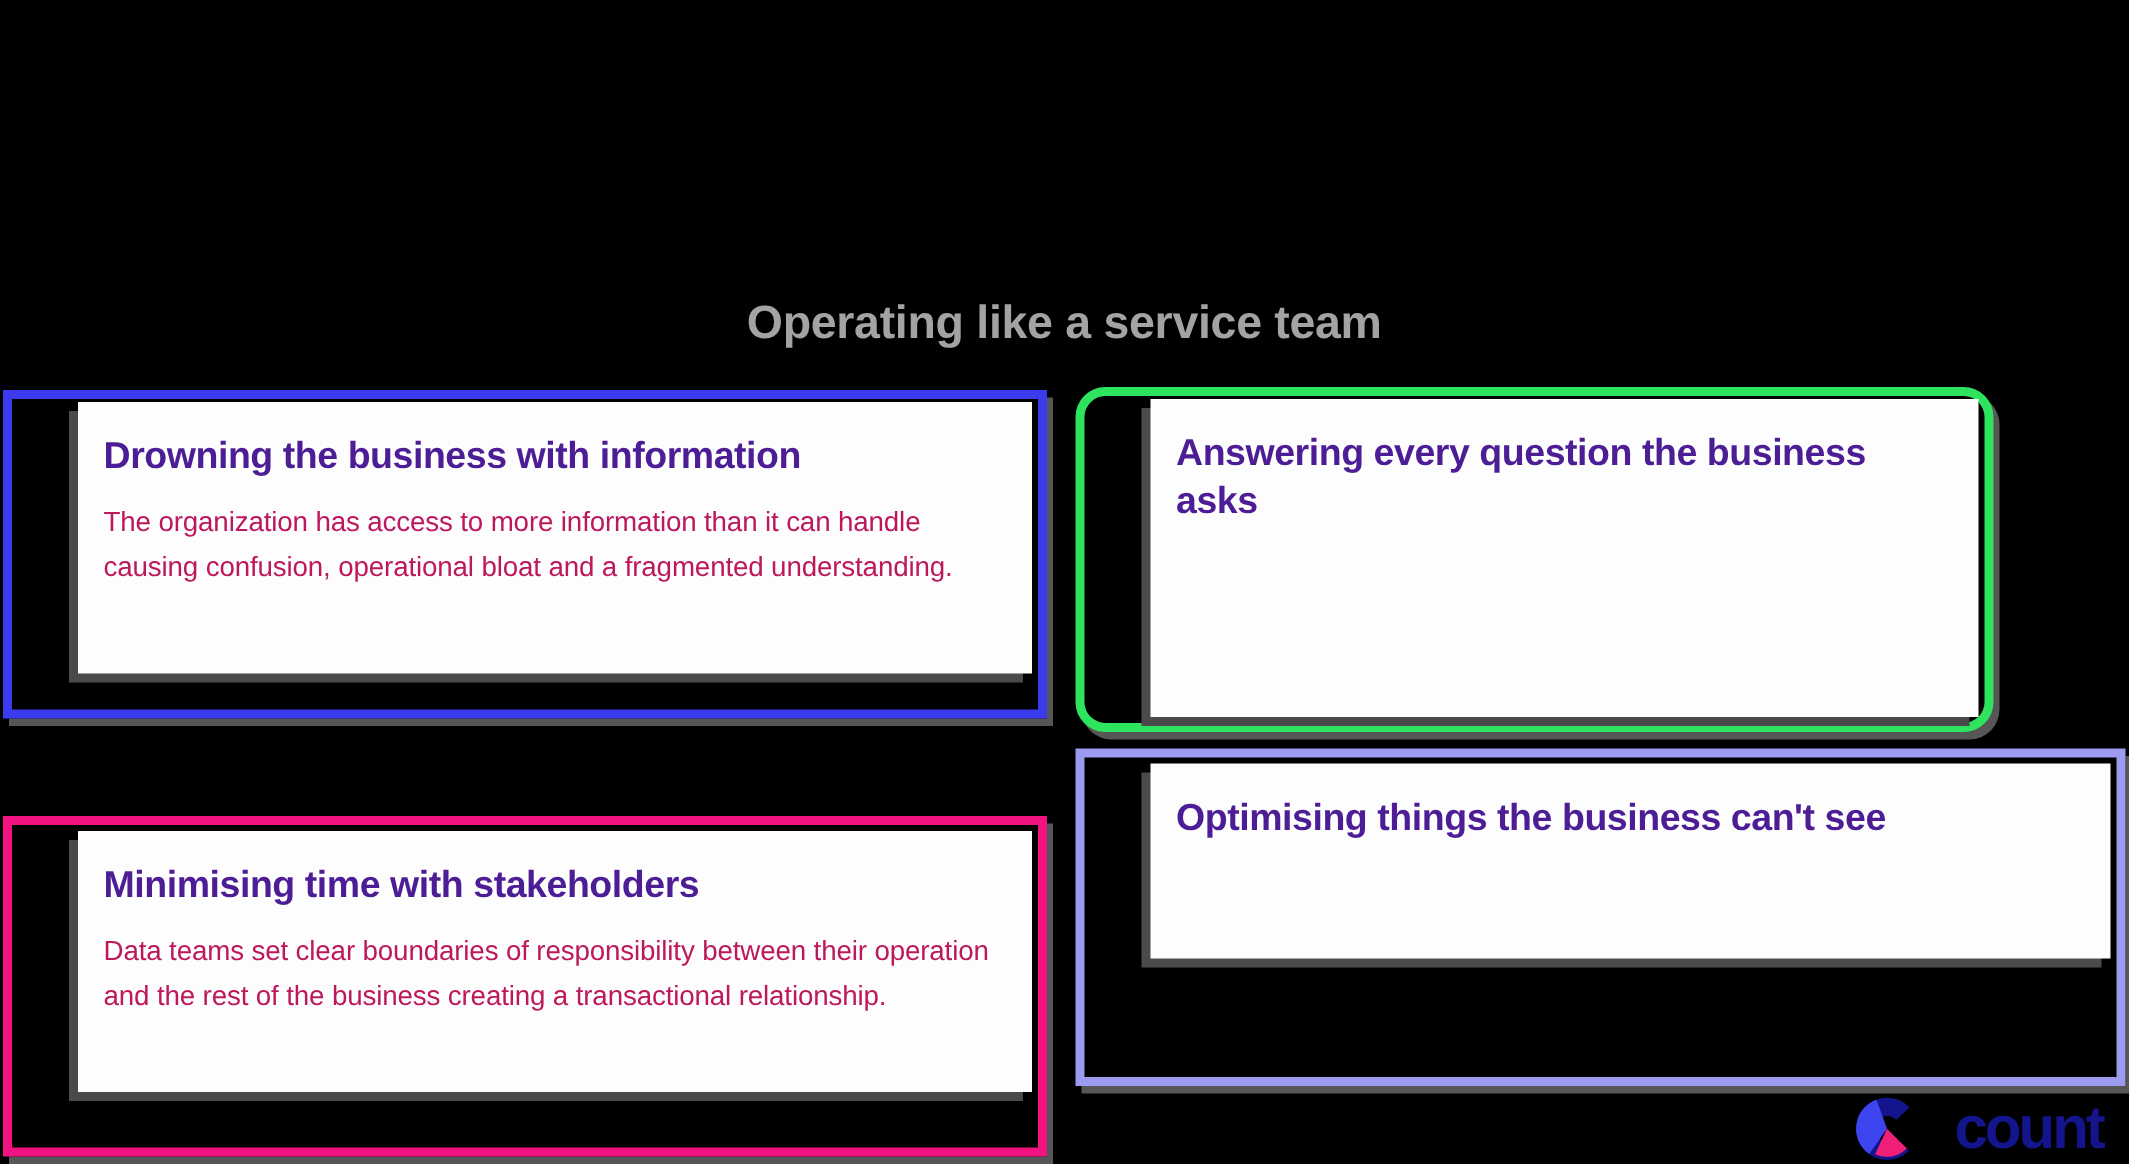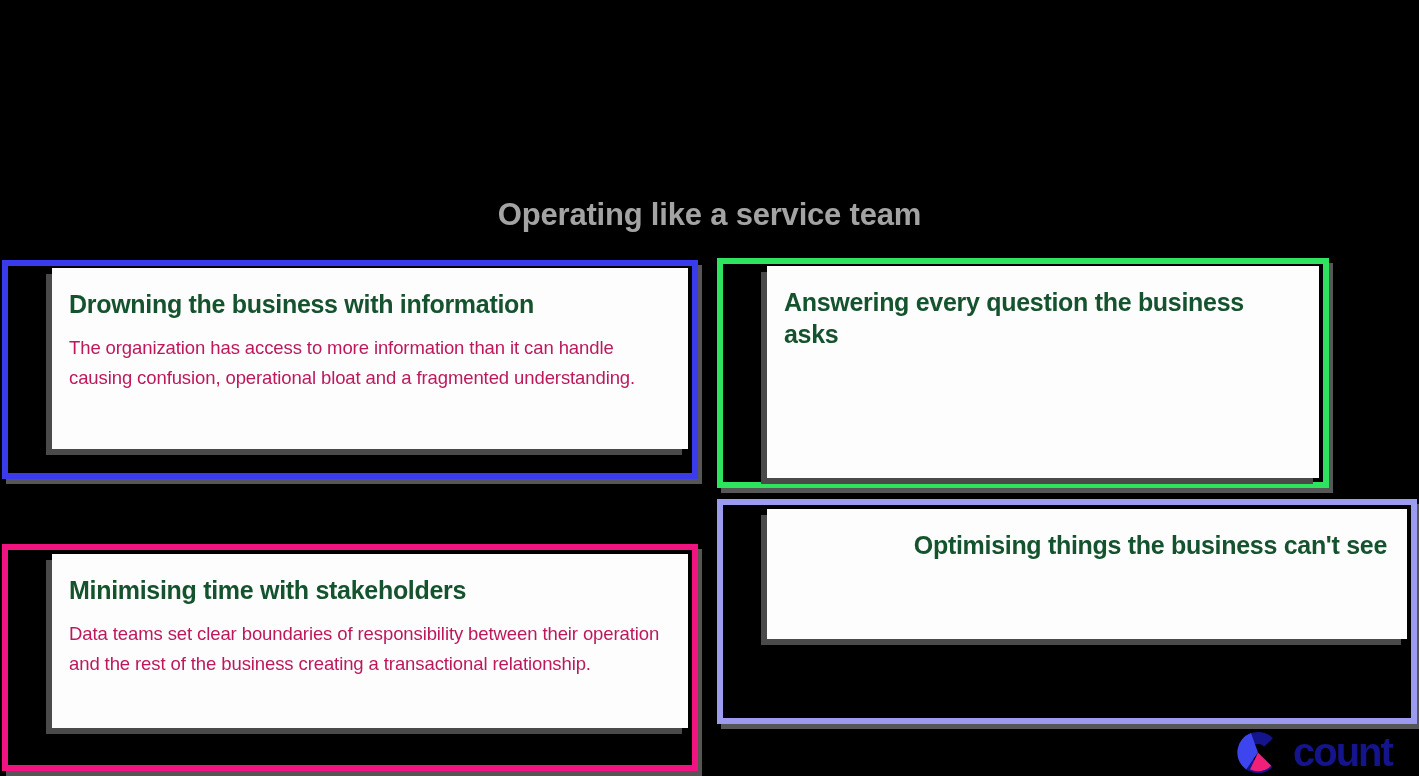--- a/index.html
+++ b/index.html
@@ -20,58 +20,58 @@
     letter-spacing: -0.2px;
   }
   .card {
     position: absolute;
     box-sizing: border-box;
     border: 6px solid #ffffff;
     background: #000000;
     box-shadow: 4px 5px 0 0 #565656;
   }
   .card-1 { left: 2px;   top: 260px; width: 696px; height: 219px; }
-  .card-2 { left: 717px; top: 258px; width: 612px; height: 230px; }
+  .card-2 { left: 717px; top: 258px; width: 612px; height: 230px; border-radius: 20px; }
   .card-3 { left: 2px;   top: 496px; width: 696px; height: 227px; margin-top: 48px; }
-  .card-4 { left: 717px; top: 499px; width: 700px; height: 225px; text-align: right; }
+  .card-4 { left: 717px; top: 499px; width: 700px; height: 225px; }
   .panel {
     position: absolute;
     left: 44px; right: 4px; top: 2px;
     background: #fdfdfd;
     box-shadow: -6px 6px 0 0 #4a4a4a;
     padding: 20px 20px 0 17px;
     box-sizing: border-box;
     overflow: hidden;
   }
   .card-1 .panel { height: 181px; }
   .card-2 .panel { height: 212px; }
   .card-3 .panel { top: 4px; height: 174px; }
   .card-4 .panel { top: 4px; height: 130px; }
   .panel h2 {
     margin: 0 0 13px 0;
     font-size: 25px;
     font-weight: 700;
-    color: #14532d;
+    color: #4c1d95;
     line-height: 1.28;
     letter-spacing: -0.3px;
   }
   .card-2 .panel h2 { max-width: 545px; }
   .panel p {
     margin: 0;
     font-size: 18.5px;
     color: #be185d;
     line-height: 30px;
     letter-spacing: -0.1px;
   }
   .logo {
     position: absolute;
     left: 1235px; top: 730px;
     display: flex;
     align-items: flex-start;
-    gap: 12px;
+    gap: 22px;
   }
   .logo-mark { width: 46px; height: 45px; }
   .logo-text {
     font-size: 40px;
     font-weight: 700;
     letter-spacing: -2px;
     line-height: 44px;
     color: #14148c;
   }
 </style>

